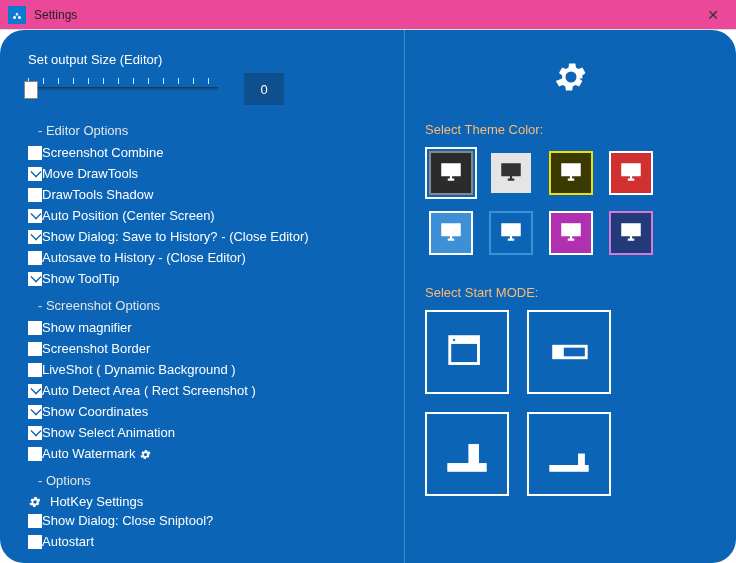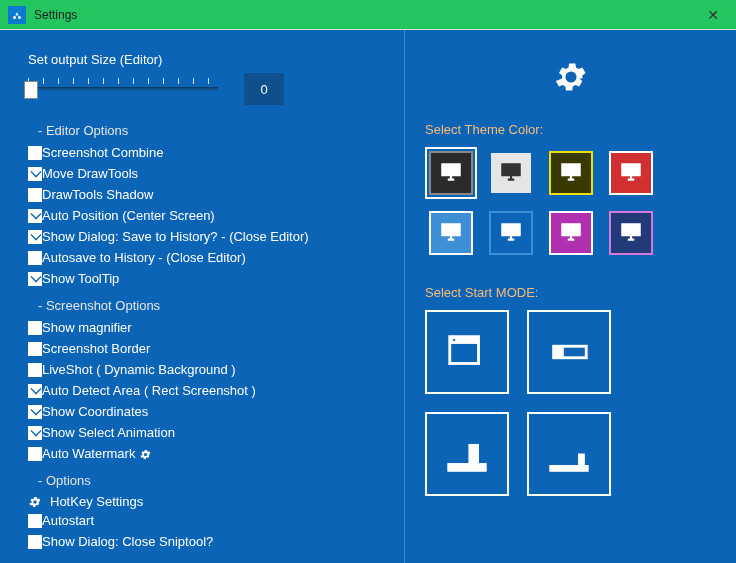--- a/index.html
+++ b/index.html
@@ -1,29 +1,29 @@
 <!DOCTYPE html>
 <html><head>
 <meta charset="utf-8">
 <style>
   * { box-sizing: border-box; margin: 0; padding: 0; }
   html, body { width: 736px; height: 563px; font-family: "Segoe UI", Arial, sans-serif; overflow: hidden; }
   .titlebar {
-    height: 30px; background: #22c55e; border-bottom: 1px solid #ddd;
+    height: 30px; background: #ec4899; border-bottom: 1px solid #ddd;
     display: flex; align-items: center; padding: 0 8px;
     font-size: 12px; color: #222;
   }
   .titlebar .app-icon {
     width: 18px; height: 18px; background: #0b79d0; margin-right: 8px;
     display:flex; align-items:center; justify-content:center;
   }
   .titlebar .app-icon svg { width: 12px; height: 12px; fill: #fff; }
   .titlebar .title { flex: 1; }
   .titlebar .close { width: 30px; text-align: center; font-size: 14px; color:#333; }
-  .content { display: flex; height: calc(563px - 30px); background: #0b64b5; }
+  .content { display: flex; height: calc(563px - 30px); background: #0b64b5; border-radius: 24px; }
   .left {
     width: 405px; padding: 22px 22px 12px 28px; border-right: 1px solid rgba(255,255,255,0.25);
     color: #fff; font-size: 13px;
   }
   .right { flex: 1; padding: 26px 20px 12px 20px; color: #fdba74; font-size: 13px; }
   .out-label { font-size: 13px; margin-bottom: 6px; }
   .slider-row { display:flex; align-items:center; gap:26px; margin-bottom: 18px; }
   .slider {
     position: relative; width: 190px; height: 22px;
   }
@@ -175,25 +175,25 @@
     <div class="section-head" style="margin-top:10px">- Options</div>
     <div class="hotkey-row">
       <svg viewBox="0 0 24 24">
           <path d="M19.14 12.94a7.14 7.14 0 000-1.88l2.03-1.58-2-3.46-2.39.96a7.03 7.03 0 00-1.63-.94l-.36-2.54h-4l-.36 2.54c-.58.24-1.12.55-1.63.94l-2.39-.96-2 3.46 2.03 1.58a7.14 7.14 0 000 1.88L2.41 14.5l2 3.46 2.39-.96c.5.39 1.05.7 1.63.94l.36 2.54h4l.36-2.54c.58-.24 1.12-.55 1.63-.94l2.39.96 2-3.46-2.03-1.56zM12 15a3 3 0 110-6 3 3 0 010 6z"></path>
         </svg>
       <span>HotKey Settings</span>
     </div>
     <div id="options-list">
         <div class="check-row">
           <span class="cb"></span>
+          <span>Show Dialog: Close Sniptool?</span>
+        </div>
+        <div class="check-row">
+          <span class="cb"></span>
           <span>Autostart</span>
-        </div>
-        <div class="check-row">
-          <span class="cb"></span>
-          <span>Show Dialog: Close Sniptool?</span>
         </div>
       </div>
   </div>
 
   <div class="right">
     <div class="big-gear">
       <svg viewBox="0 0 24 24">
           <path d="M19.14 12.94a7.14 7.14 0 000-1.88l2.03-1.58-2-3.46-2.39.96a7.03 7.03 0 00-1.63-.94l-.36-2.54h-4l-.36 2.54c-.58.24-1.12.55-1.63.94l-2.39-.96-2 3.46 2.03 1.58a7.14 7.14 0 000 1.88L2.41 14.5l2 3.46 2.39-.96c.5.39 1.05.7 1.63.94l.36 2.54h4l.36-2.54c.58-.24 1.12-.55 1.63-.94l2.39.96 2-3.46-2.03-1.56zM12 15.5A3.5 3.5 0 1112 8.5a3.5 3.5 0 010 7z"></path>
         </svg>
     </div>

